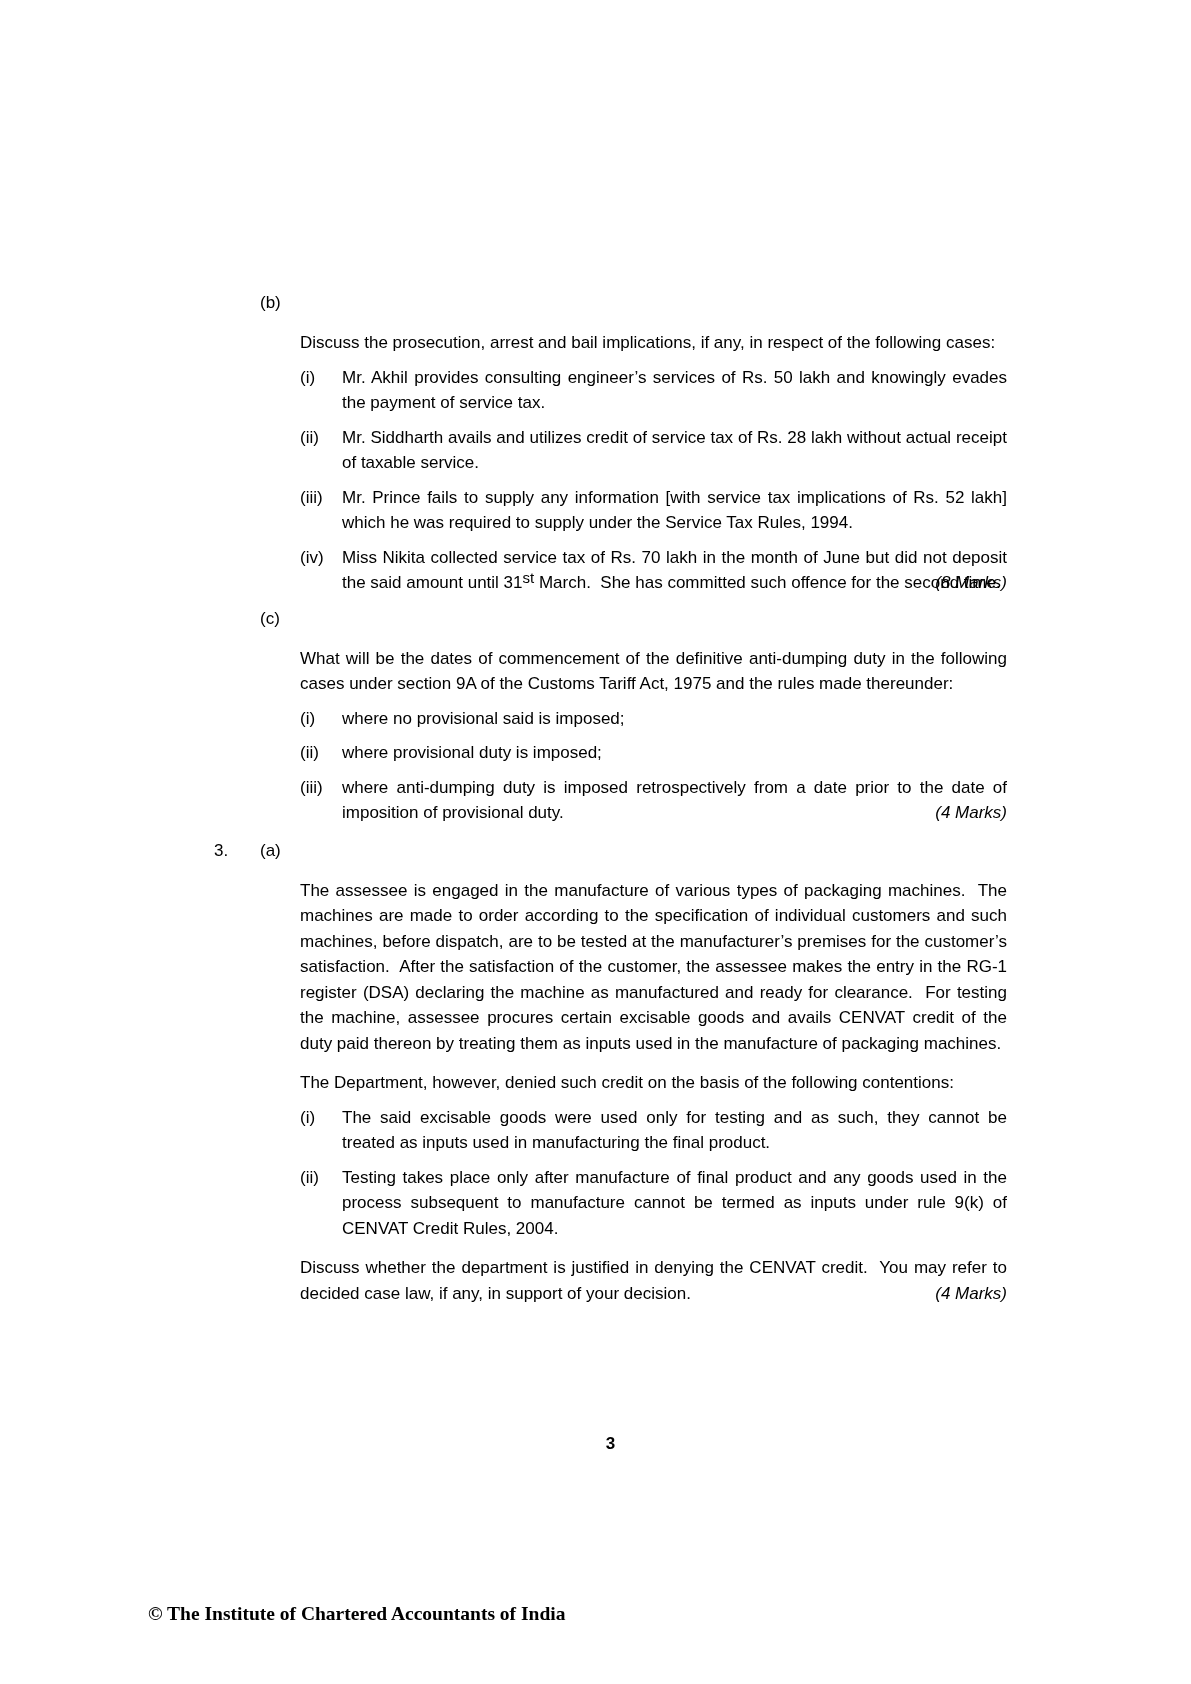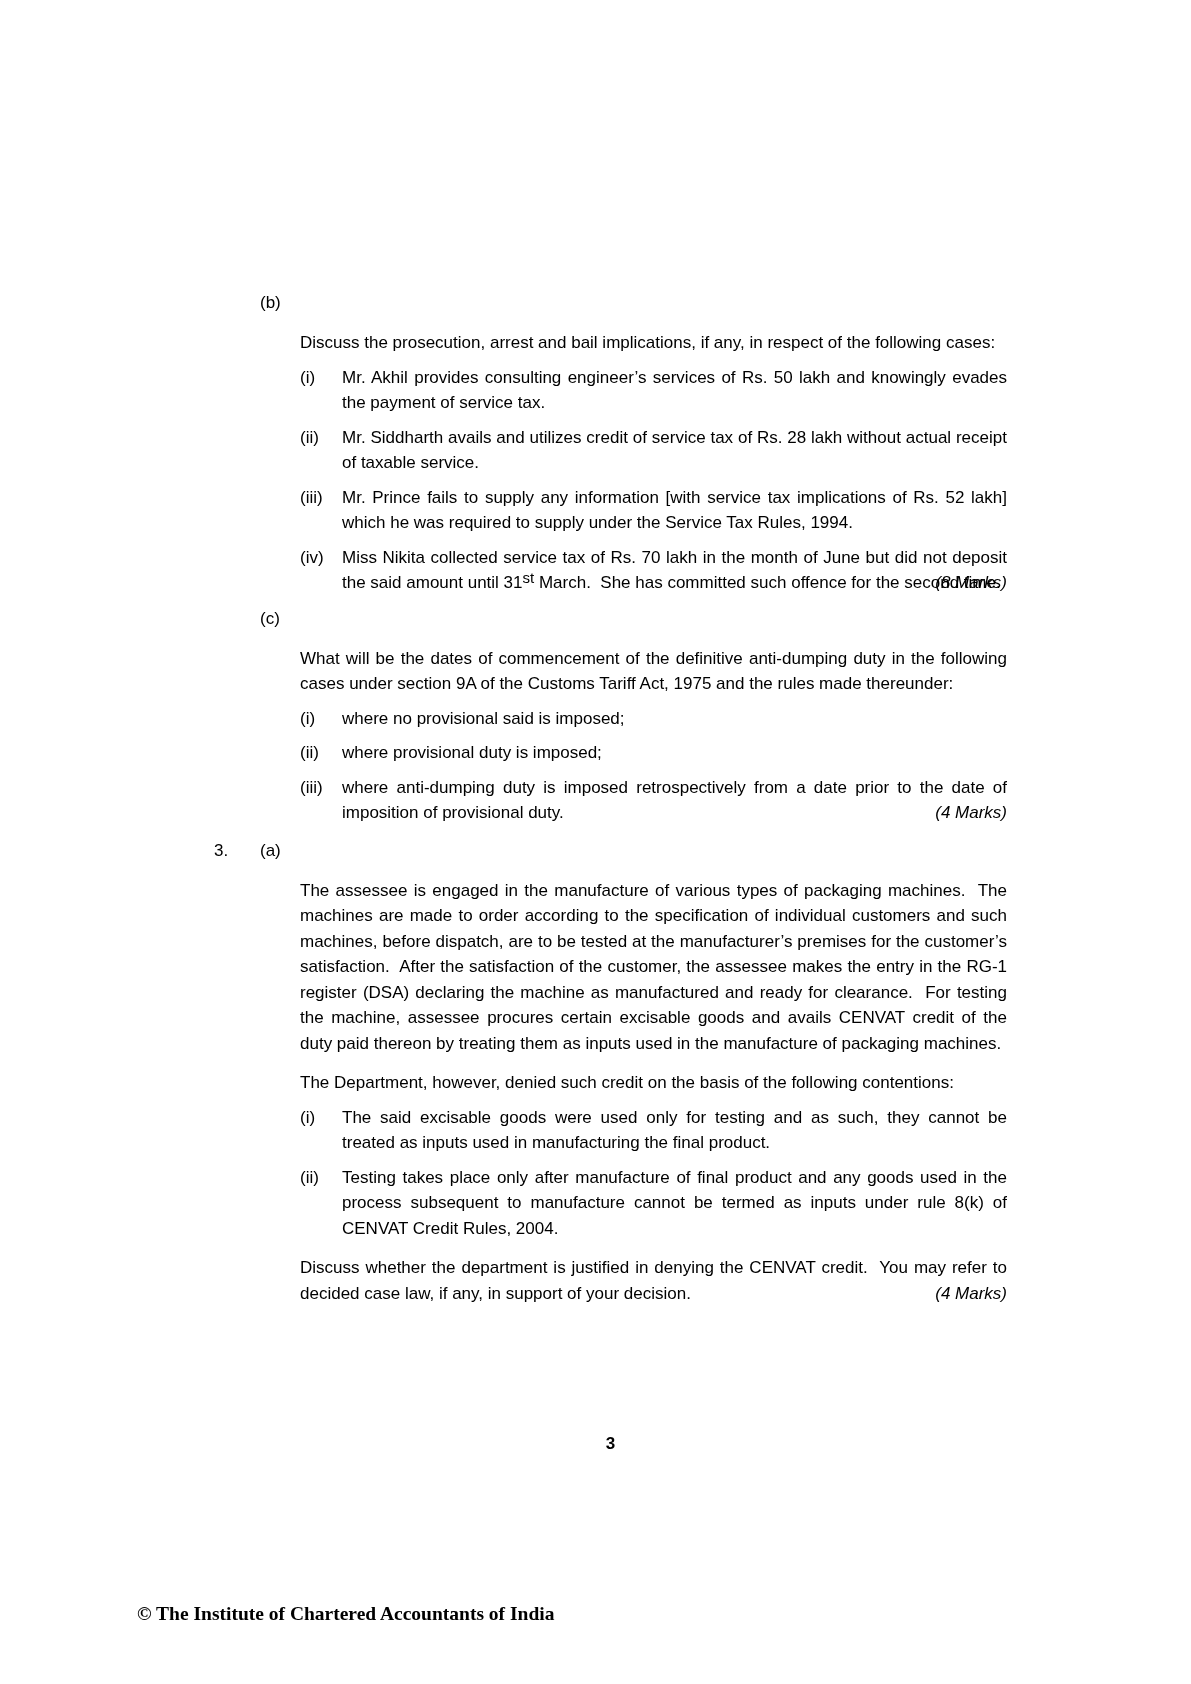--- a/index.html
+++ b/index.html
@@ -48,21 +48,21 @@
   .page-number {
     position: absolute;
     left: 214px;
     top: 1431px;
     width: 793px;
     text-align: center;
     font-weight: bold;
   }
   .footer {
     position: absolute;
-    left: 137px;
+    left: 148px;
     top: 1602px;
     font-family: "Liberation Serif", serif;
     font-weight: bold;
     font-size: 19.5px;
     line-height: 24px;
   }
 </style>
 </head>
 <body>
 
@@ -125,21 +125,21 @@
         <p class="para">The assessee is engaged in the manufacture of various types of packaging machines.&nbsp; The machines are made to order according to the specification of individual customers and such machines, before dispatch, are to be tested at the manufacturer’s premises for the customer’s satisfaction.&nbsp; After the satisfaction of the customer, the assessee makes the entry in the RG-1 register (DSA) declaring the machine as manufactured and ready for clearance.&nbsp; For testing the machine, assessee procures certain excisable goods and avails CENVAT credit of the duty paid thereon by treating them as inputs used in the manufacture of packaging machines.</p>
         <p class="para gap">The Department, however, denied such credit on the basis of the following contentions:</p>
 
         <div class="roman-item">
           <div class="roman-label">(i)</div>
           <div class="roman-text">The said excisable goods were used only for testing and as such, they cannot be treated as inputs used in manufacturing the final product.</div>
         </div>
 
         <div class="roman-item">
           <div class="roman-label">(ii)</div>
-          <div class="roman-text">Testing takes place only after manufacture of final product and any goods used in the process subsequent to manufacture cannot be termed as inputs under rule 8(k) of CENVAT Credit Rules, 2004.</div>
+          <div class="roman-text">Testing takes place only after manufacture of final product and any goods used in the process subsequent to manufacture cannot be termed as inputs under rule 9(k) of CENVAT Credit Rules, 2004.</div>
         </div>
 
         <div class="para gap rel"><span>Discuss whether the department is justified in denying the CENVAT credit.&nbsp; You may refer to decided case law, if any, in support of your decision.</span><span class="marks">(4 Marks)</span></div>
       </div>
     </section>
 
   </div>
 
   <div class="page-number">3</div>
   <div class="footer">© The Institute of Chartered Accountants of India</div>

